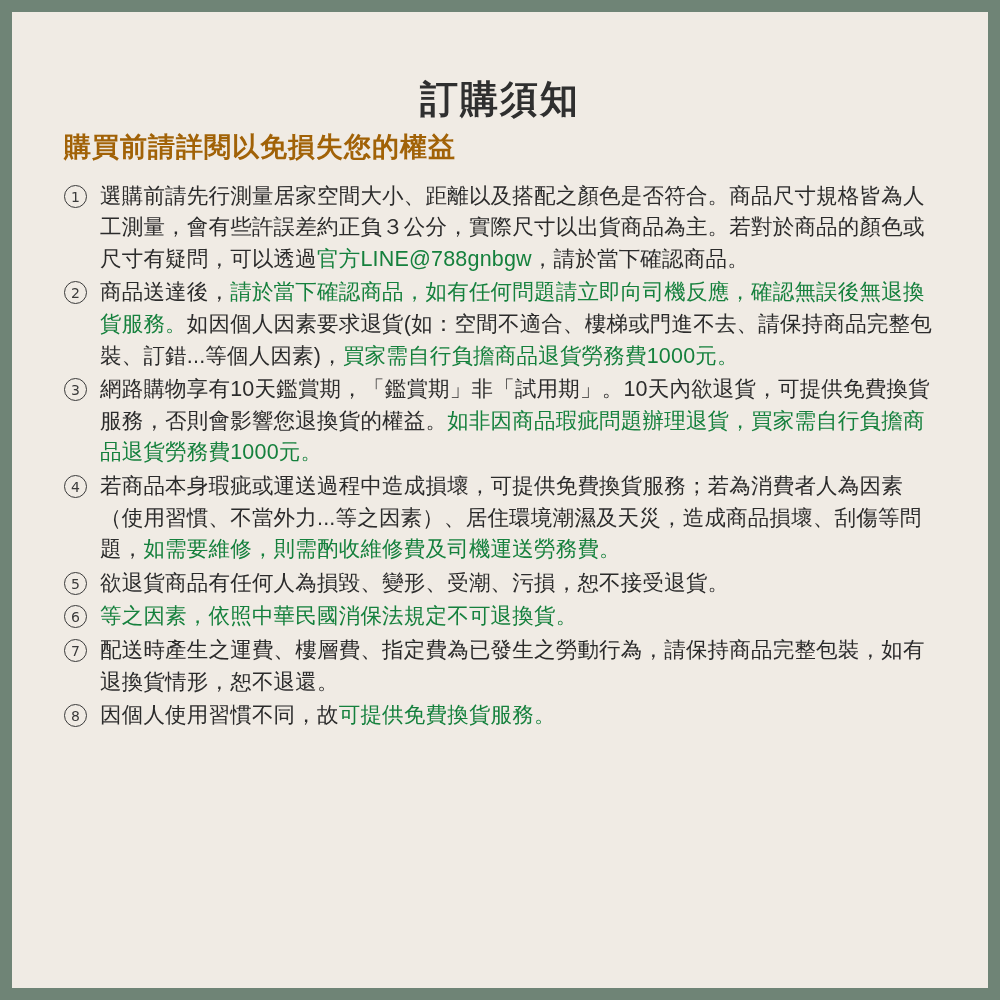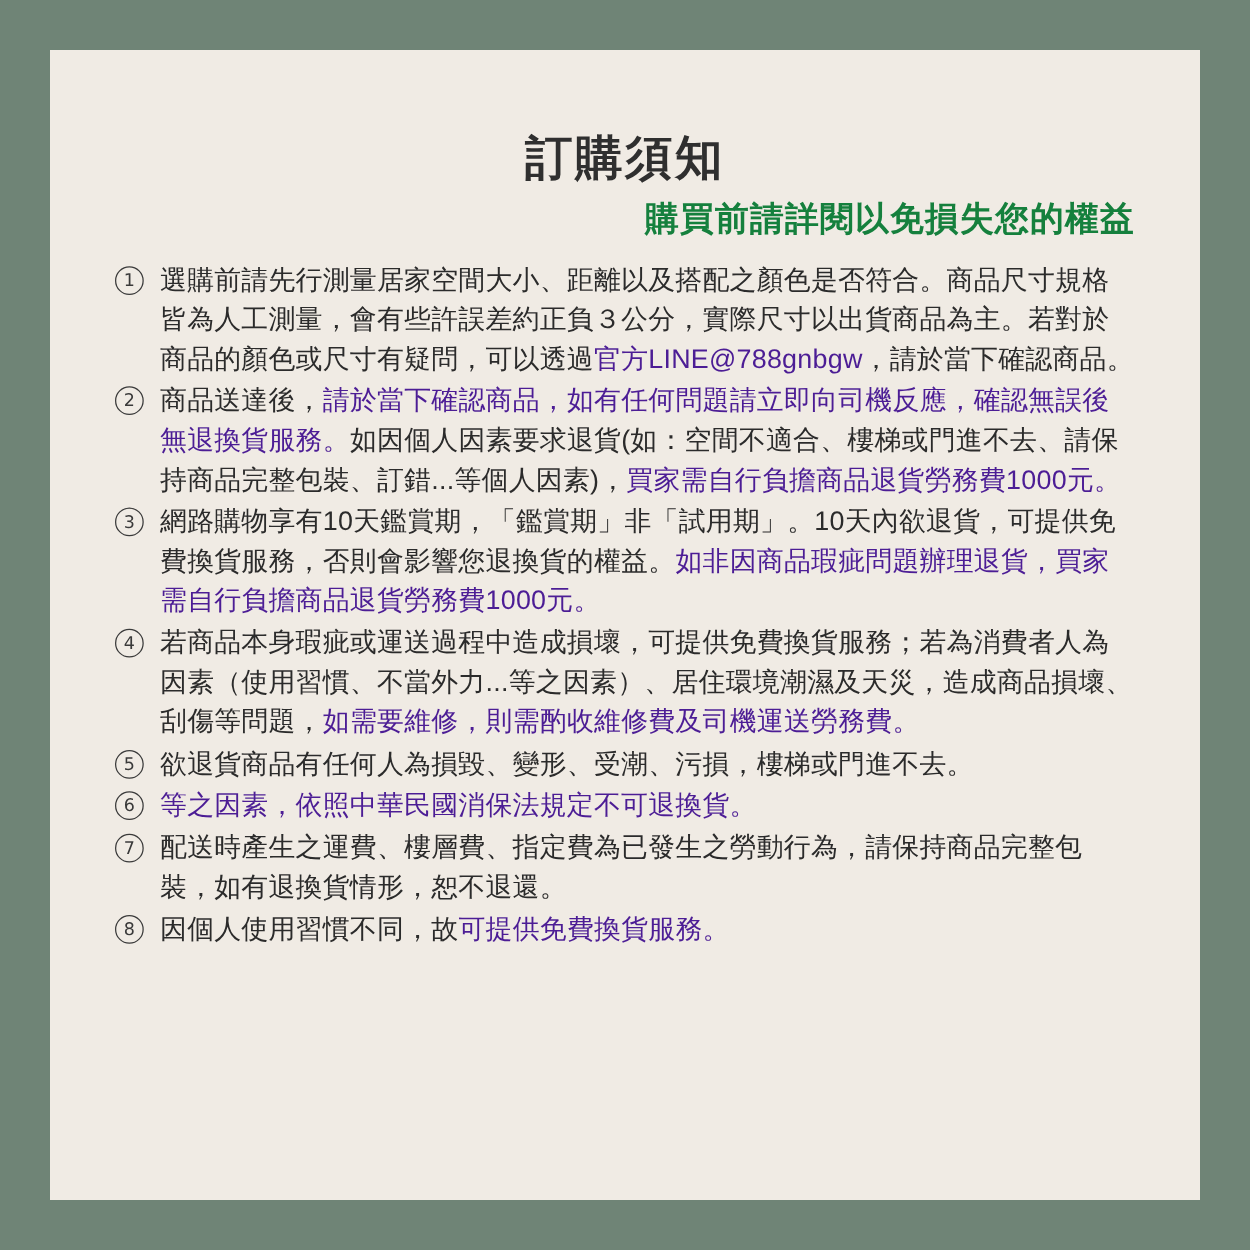--- a/index.html
+++ b/index.html
@@ -11,44 +11,44 @@
     height: 1000px;
     background: #ffffff;
     font-family: "Liberation Sans", sans-serif;
   }
   .poster {
     position: relative;
     width: 1000px;
     height: 1000px;
     background: #6f8476;
     box-sizing: border-box;
-    padding: 40px;
+    padding: 12px;
   }
   .inner {
     position: relative;
     width: 100%;
     height: 100%;
     background: #f0ebe4;
     box-sizing: border-box;
     padding: 46px 52px 40px 52px;
   }
   .title {
     text-align: center;
     font-size: 38px;
     font-weight: bold;
     color: #2f2f2f;
     letter-spacing: 2px;
     margin: 18px 0 6px 0;
     line-height: 1.25;
   }
   .subtitle {
-    text-align: right;
+    text-align: left;
     font-size: 27px;
     font-weight: bold;
-    color: #15803d;
+    color: #a16207;
     letter-spacing: 1px;
     margin: 0 0 16px 0;
     line-height: 1.3;
   }
   .list {
     margin: 0;
     padding: 0;
     list-style: none;
   }
   .item {
@@ -69,21 +69,21 @@
     border: 1.6px solid #3a3a3a;
     border-radius: 50%;
     color: #3a3a3a;
     font-size: 14px;
     line-height: 23px;
     text-align: center;
     box-sizing: border-box;
     font-family: "DejaVu Sans", sans-serif;
   }
   .text { display: block; }
-  .red { color: #4c1d95; }
+  .red { color: #15803d; }
 </style>
 </head>
 <body>
 
 <div class="poster">
   <div class="inner">
     <div class="title">訂購須知</div>
     <div class="subtitle">購買前請詳閱以免損失您的權益</div>
     <ul class="list" id="notice-list">
         <li class="item">
@@ -97,21 +97,21 @@
         <li class="item">
           <span class="num">3</span>
           <span class="text"><span>網路購物享有10天鑑賞期，「鑑賞期」非「試用期」。10天內欲退貨，可提供免費換貨服務，否則會影響您退換貨的權益。</span><span class="red">如非因商品瑕疵問題辦理退貨，買家需自行負擔商品退貨勞務費1000元。</span></span>
         </li>
         <li class="item">
           <span class="num">4</span>
           <span class="text"><span>若商品本身瑕疵或運送過程中造成損壞，可提供免費換貨服務；若為消費者人為因素（使用習慣、不當外力...等之因素）、居住環境潮濕及天災，造成商品損壞、刮傷等問題，</span><span class="red">如需要維修，則需酌收維修費及司機運送勞務費。</span></span>
         </li>
         <li class="item">
           <span class="num">5</span>
-          <span class="text"><span>欲退貨商品有任何人為損毀、變形、受潮、污損，樓梯或門進不去。</span></span>
+          <span class="text"><span>欲退貨商品有任何人為損毀、變形、受潮、污損，恕不接受退貨。</span></span>
         </li>
         <li class="item">
           <span class="num">6</span>
           <span class="text"><span class="red">等之因素，依照中華民國消保法規定不可退換貨。</span></span>
         </li>
         <li class="item">
           <span class="num">7</span>
           <span class="text"><span>配送時產生之運費、樓層費、指定費為已發生之勞動行為，請保持商品完整包裝，如有退換貨情形，恕不退還。</span></span>
         </li>
         <li class="item">

